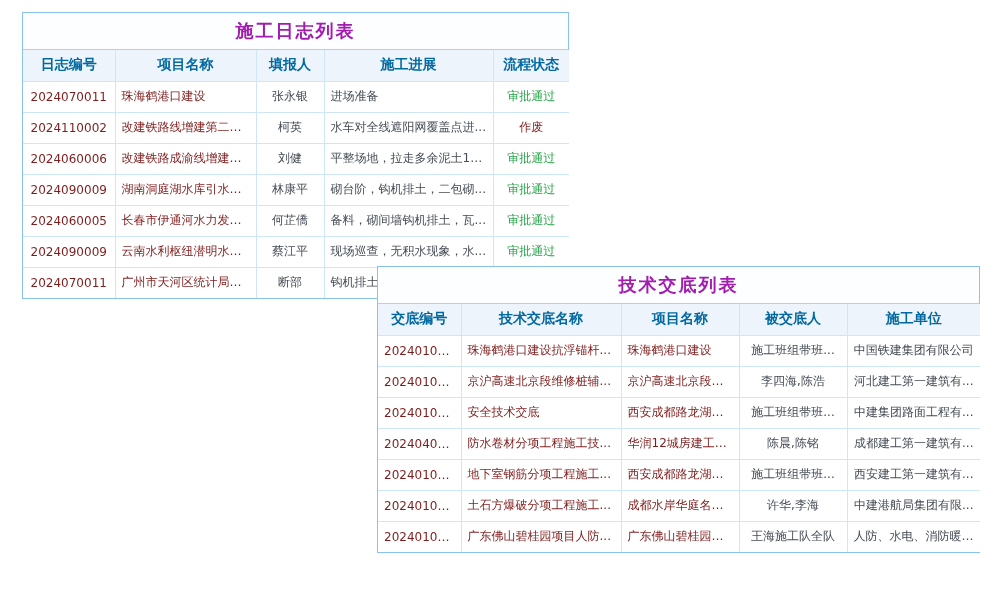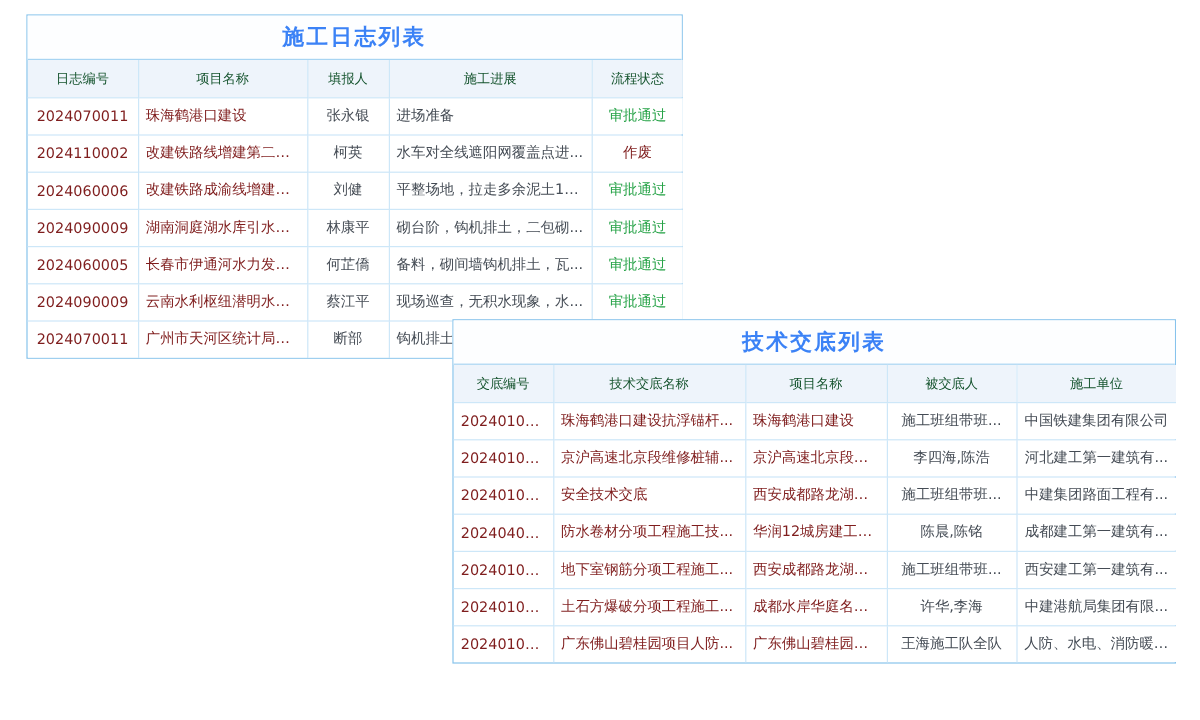--- a/index.html
+++ b/index.html
@@ -13,39 +13,39 @@
   }
   .panel {
     position: absolute;
     background: #ffffff;
     border: 1px solid #87c3ec;
   }
   .panel-title {
     height: 37px;
     display: flex; align-items: center; justify-content: center;
     font-size: 18px; font-weight: bold;
-    color: #3b82f6;
+    color: #a21caf;
     background: #fdfeff;
     border-bottom: 1px solid #a7d4f2;
     letter-spacing: 2px;
   }
   table { width: 100%; border-collapse: collapse; table-layout: fixed; }
   th, td {
     border: 1px solid #cde7f8;
     font-size: 12px;
     padding: 0 6px;
     overflow: hidden; white-space: nowrap; text-overflow: ellipsis;
     height: 31px;
   }
   th {
     background: #eef4fb;
-    color: #14532d;
-    font-weight: normal;
+    color: #0369a1;
+    font-weight: bold;
     text-align: center;
-    font-size: 11px;
+    font-size: 14px;
   }
   td { color: #454c55; background: #ffffff; }
   td.link { color: #7f1d1d; cursor: pointer; }
   td.status-approved { color: #27a348; }
   td.status-void { color: #7f1d1d; }
   td.status-none { color: #454c55; }
   tr > :first-child { border-left: none; }
   tr > :last-child { border-right: none; }
   thead th { border-top: none; }
   tbody tr:last-child td { border-bottom: none; }

